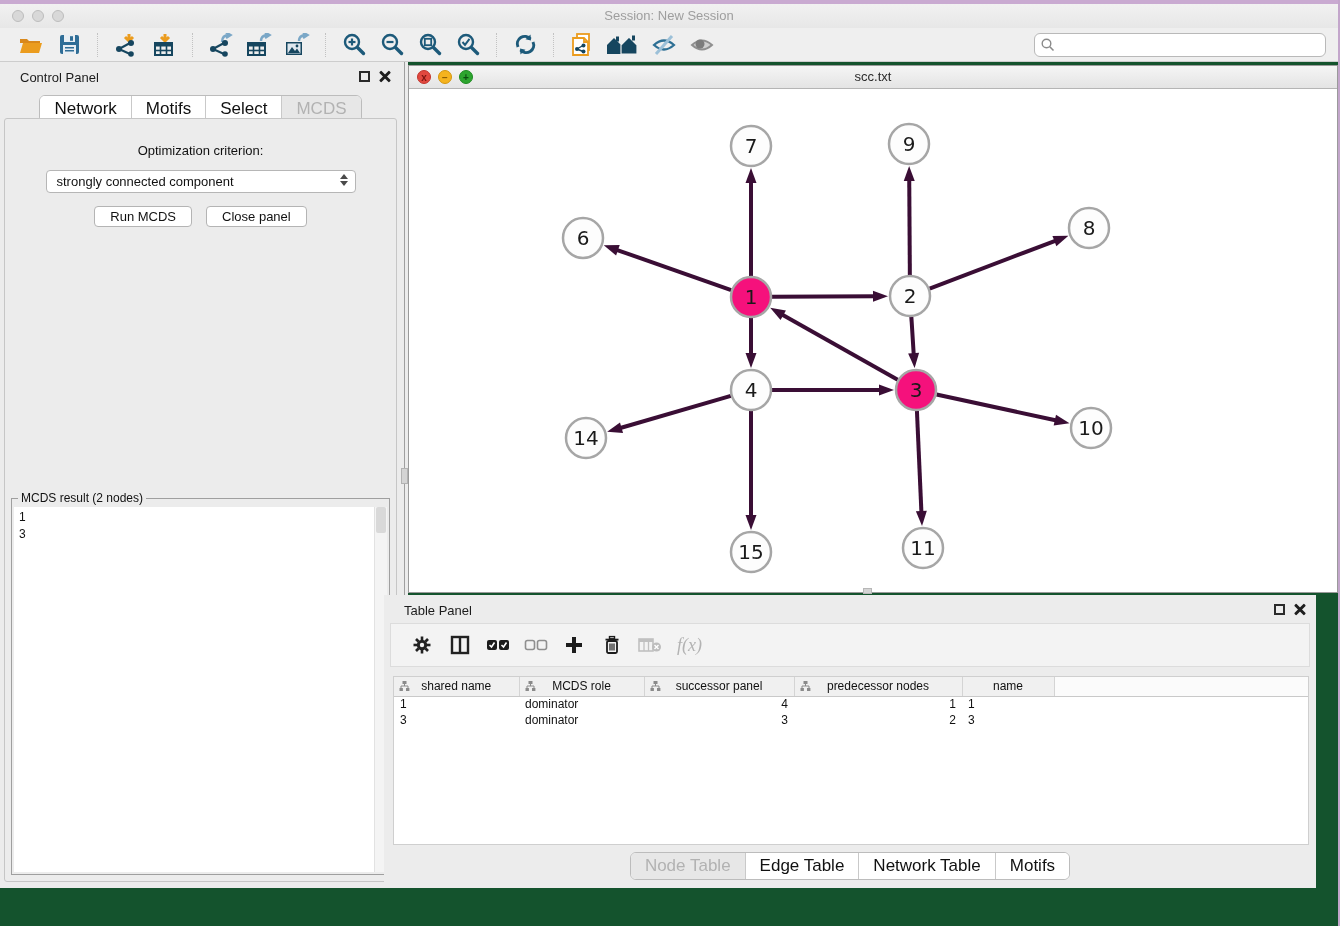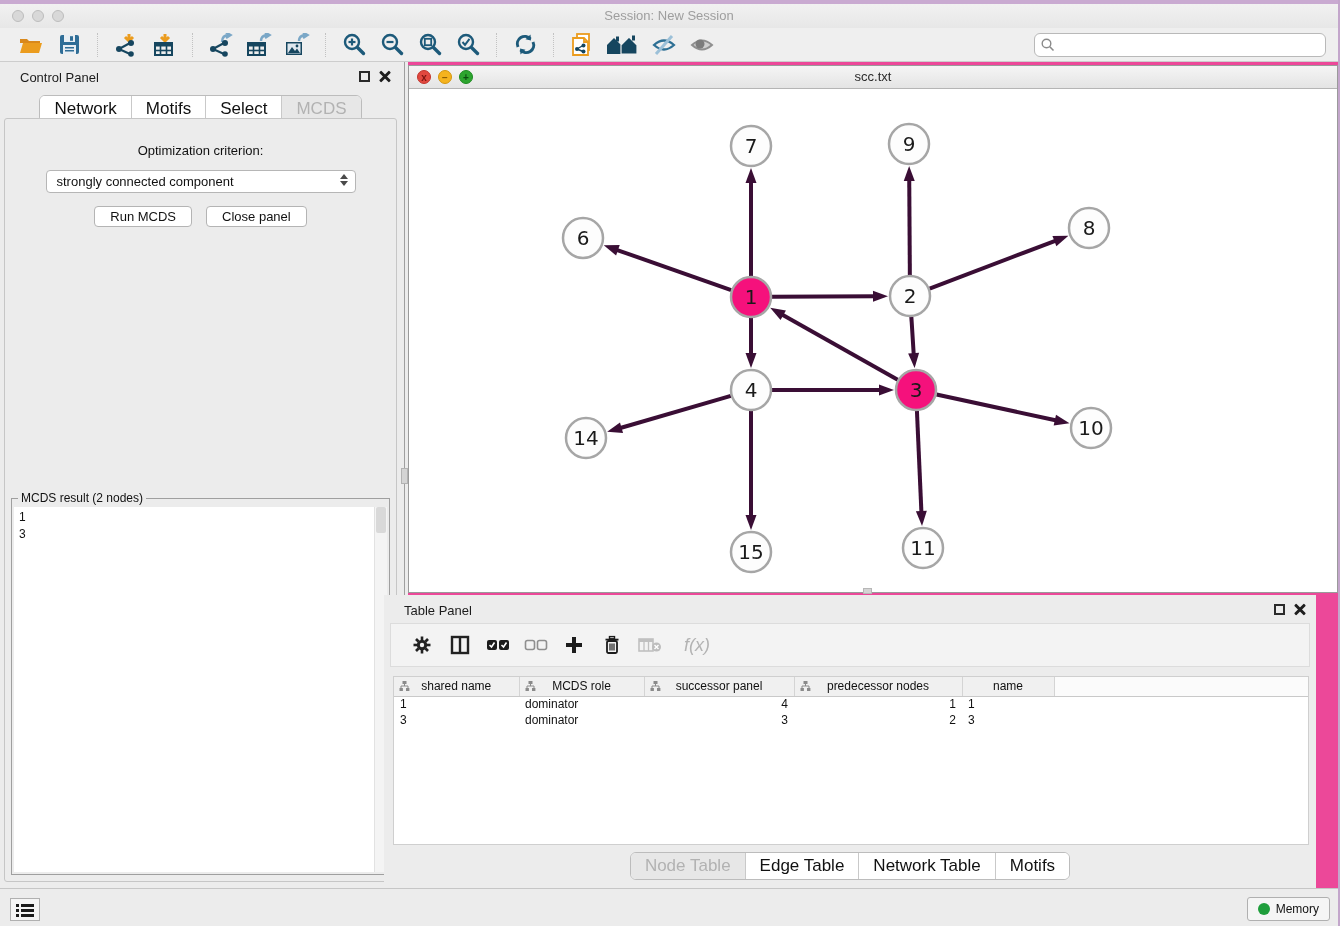--- a/index.html
+++ b/index.html
@@ -1,18 +1,18 @@
 <!DOCTYPE html>
 <html><head>
 <meta charset="utf-8">
 <style>
   * { box-sizing: border-box; margin: 0; padding: 0; }
   html,body { width:1340px; height:926px; }
   body { font-family:"Liberation Sans", sans-serif; background:#ececec; overflow:hidden; position:relative; }
-  #app { position:absolute; inset:0; width:1340px; height:926px; background:#ec4899; border-right:2px solid #c3a6cb; }
+  #app { position:absolute; inset:0; width:1340px; height:926px; background:#14532d; border-right:2px solid #c3a6cb; }
   .top-edge { position:absolute; top:0; left:0; right:0; height:4px; background:#c9aad1; z-index:50; }
 
   
   .titlebar { position:absolute; top:4px; left:0; right:0; height:24px; background:linear-gradient(#f1f1f1,#e7e7e7); }
   .traffic-inactive { position:absolute; left:12px; top:6px; display:flex; gap:8px; }
   .traffic-inactive span { width:12px; height:12px; border-radius:50%; background:#d8d8d8; border:1px solid #bdbdbd; }
   .title-text { text-align:center; line-height:24px; font-size:13px; color:#9e9e9e; }
 
   
   .toolbar { position:absolute; top:28px; left:0; right:0; height:34px; background:#efefef; border-bottom:1px solid #cdcdcd; display:flex; align-items:center; padding:0 12px; }
@@ -69,21 +69,21 @@
   .traffic-active span { width:14px; height:14px; border-radius:50%; font-size:10px; font-weight:bold; text-align:center; line-height:13px; }
   .t-red { background:#e1483f; border:1px solid #c2352d; color:#7d1511; }
   .t-yellow { background:#f5b31e; border:1px solid #d3960f; color:#8a5c05; }
   .t-green { background:#2da52f; border:1px solid #1e8a21; color:#0b4d10; }
   .net-canvas { position:absolute; left:0; top:23px; right:0; bottom:0; background:#fff; }
 
   
   .table-panel { position:absolute; left:384px; top:595px; width:932px; bottom:38px; background:#ececec; }
   .tp-toolbar { position:absolute; left:6px; right:6px; top:28px; height:44px; background:#f3f3f3; border:1px solid #dcdcdc; display:flex; align-items:center; padding:0 12px; }
   .tp-btn { width:32px; height:32px; display:flex; align-items:center; justify-content:center; margin:0 3px; }
-  .fx-label { font-family:Liberation Sans, sans-serif; font-style:italic; font-size:18px; color:#b3b3b3; margin-left:15px; }
+  .fx-label { font-family:Liberation Serif, serif; font-style:italic; font-size:18px; color:#b3b3b3; margin-left:8px; }
 
   .tp-table-wrap { position:absolute; left:9px; right:7px; top:81px; bottom:43px; background:#fff; border:1px solid #cfcfcf; overflow:hidden; }
   table.data { border-collapse:collapse; width:100%; table-layout:fixed; }
   table.data th { position:relative; height:19px; background:#f0f0f0; border-bottom:1px solid #c9c9c9; border-right:1px solid #d4d4d4; font-size:12px; font-weight:normal; color:#111; text-align:center; overflow:hidden; }
   table.data th.nofill { background:#fbfbfb; border-right:none; }
   table.data th .tree-ic { position:absolute; left:5px; top:4px; }
   table.data td { height:16px; font-size:12px; color:#111; padding:0 6px; white-space:nowrap; overflow:hidden; }
   td.al { text-align:left; } td.ar { text-align:right; }
 
   .tp-tabs { position:absolute; left:0; right:0; bottom:8px; display:flex; justify-content:center; }
@@ -529,31 +529,13 @@
     <div class="tp-tabs">
       <div class="seg-group" id="tp-tabs">
           <div class="seg active">Node Table</div>
           <div class="seg">Edge Table</div>
           <div class="seg">Network Table</div>
           <div class="seg">Motifs</div>
         </div>
     </div>
   </div>
 
-  <div class="statusbar">
-    <div class="list-btn">
-      <svg width="18" height="14" viewBox="0 0 18 14">
-        <g fill="#1c1c1c">
-          <rect x="0" y="1" width="3" height="3"></rect>
-            <rect x="5" y="1" width="13" height="3"></rect>
-          <rect x="0" y="6" width="3" height="3"></rect>
-            <rect x="5" y="6" width="13" height="3"></rect>
-          <rect x="0" y="11" width="3" height="3"></rect>
-            <rect x="5" y="11" width="13" height="3"></rect>
-        </g>
-      </svg>
-    </div>
-    <div class="memory-btn">
-      <span class="mem-dot" id="mem-dot" style="background: rgb(31, 158, 60);"></span>
-      <span>Memory</span>
-    </div>
-  </div>
 </div>
 
 </body></html>

